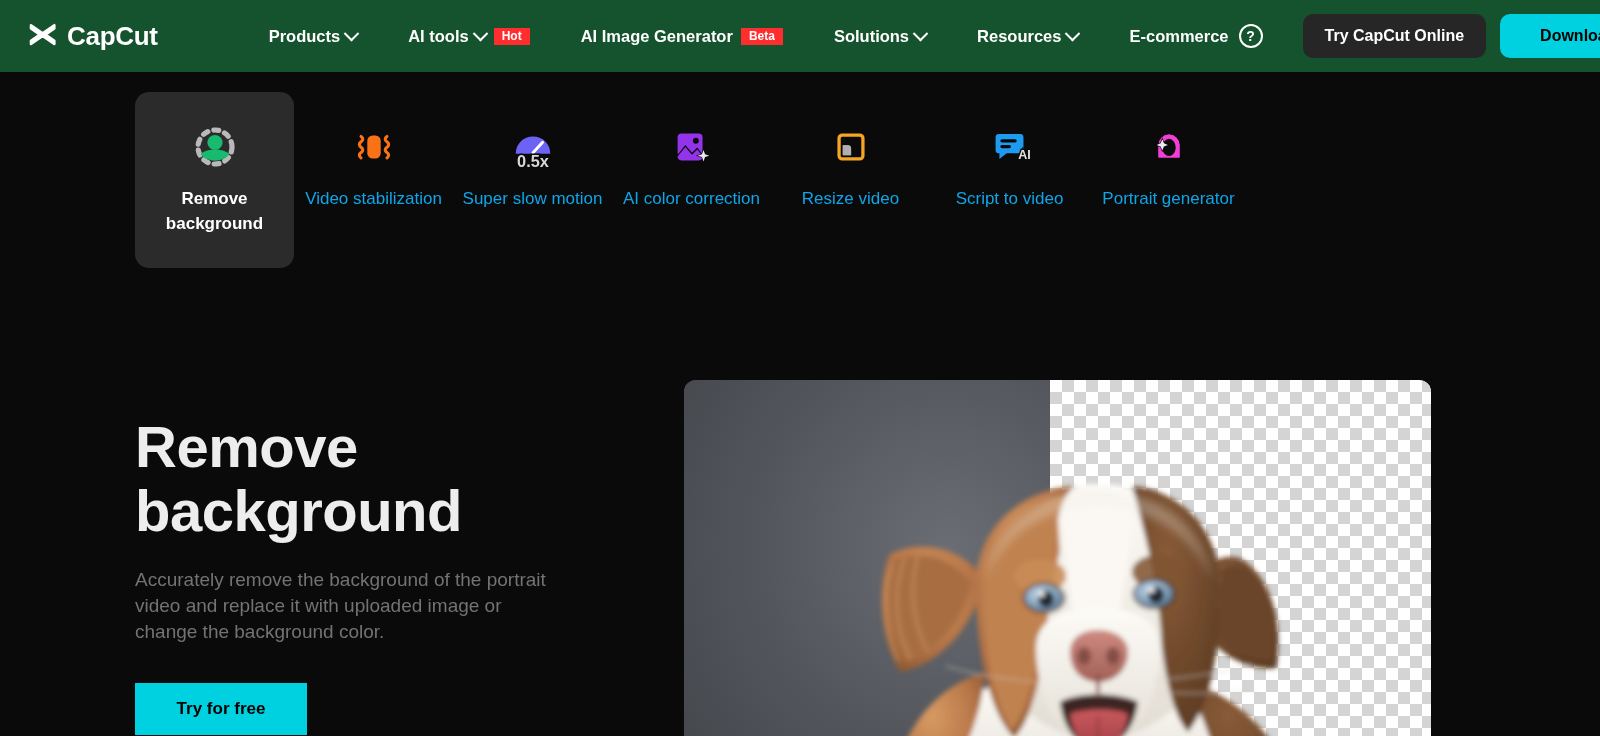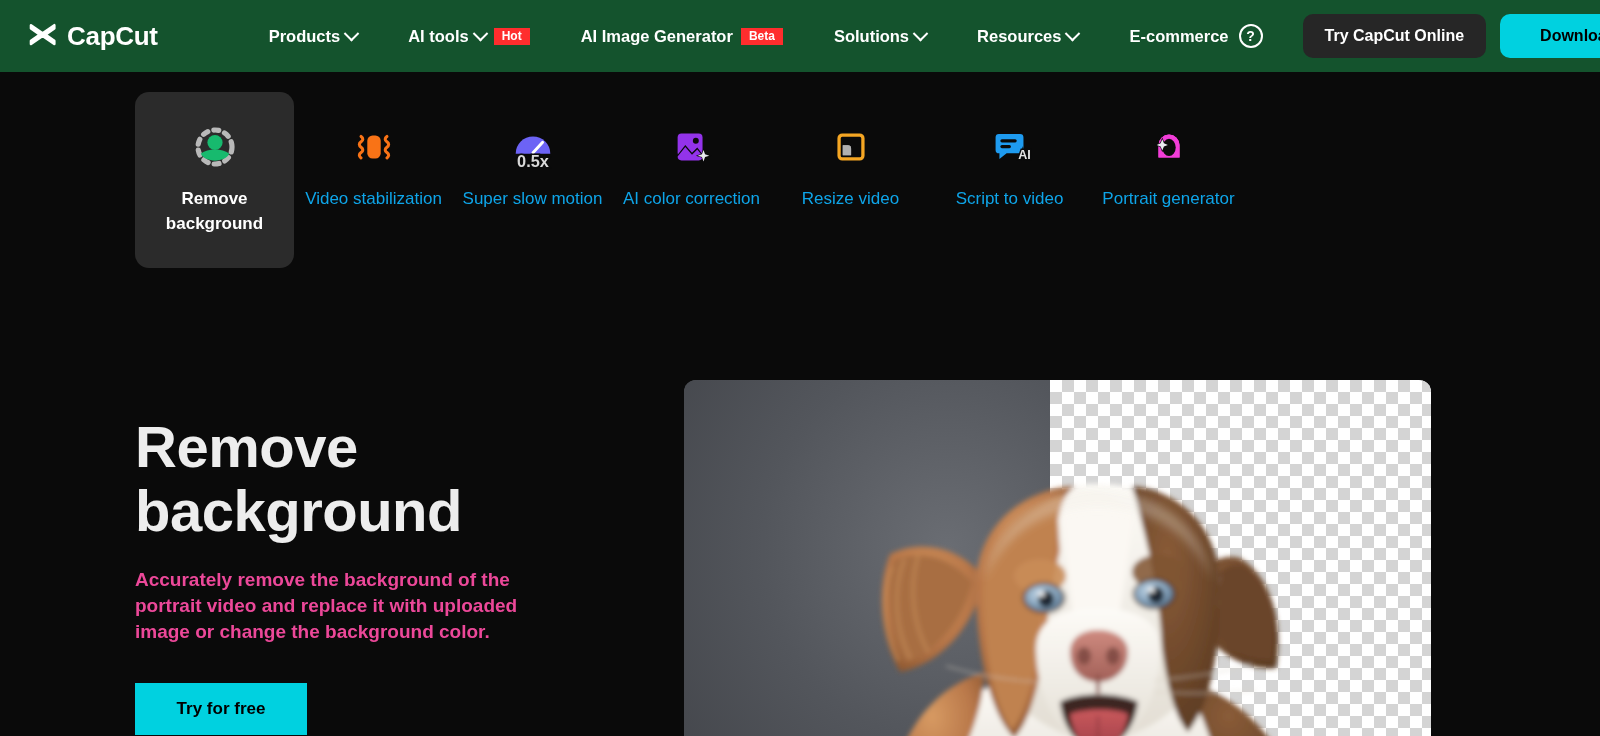--- a/index.html
+++ b/index.html
@@ -104,22 +104,22 @@
     position: absolute; left: 135px; top: 415px;
     width: 470px;
   }
   .hero-title {
     color: #ededed;
     font-size: 58px; line-height: 64px;
     font-weight: 700; letter-spacing: -0.5px;
     margin-bottom: 24px;
   }
   .hero-desc {
-    color: #ec4899;
-    font-size: 19px; line-height: 26px; font-weight: 700;
+    color: #737373;
+    font-size: 19px; line-height: 26px; font-weight: 400;
     max-width: 420px;
     margin-bottom: 38px;
   }
   .btn-tryfree {
     background: #00d1e0; color: #000000;
     font-size: 17px; font-weight: 600;
     border: none; border-radius: 0;
     width: 172px; height: 52px; cursor: pointer;
     font-family: "Liberation Sans", sans-serif;
   }

